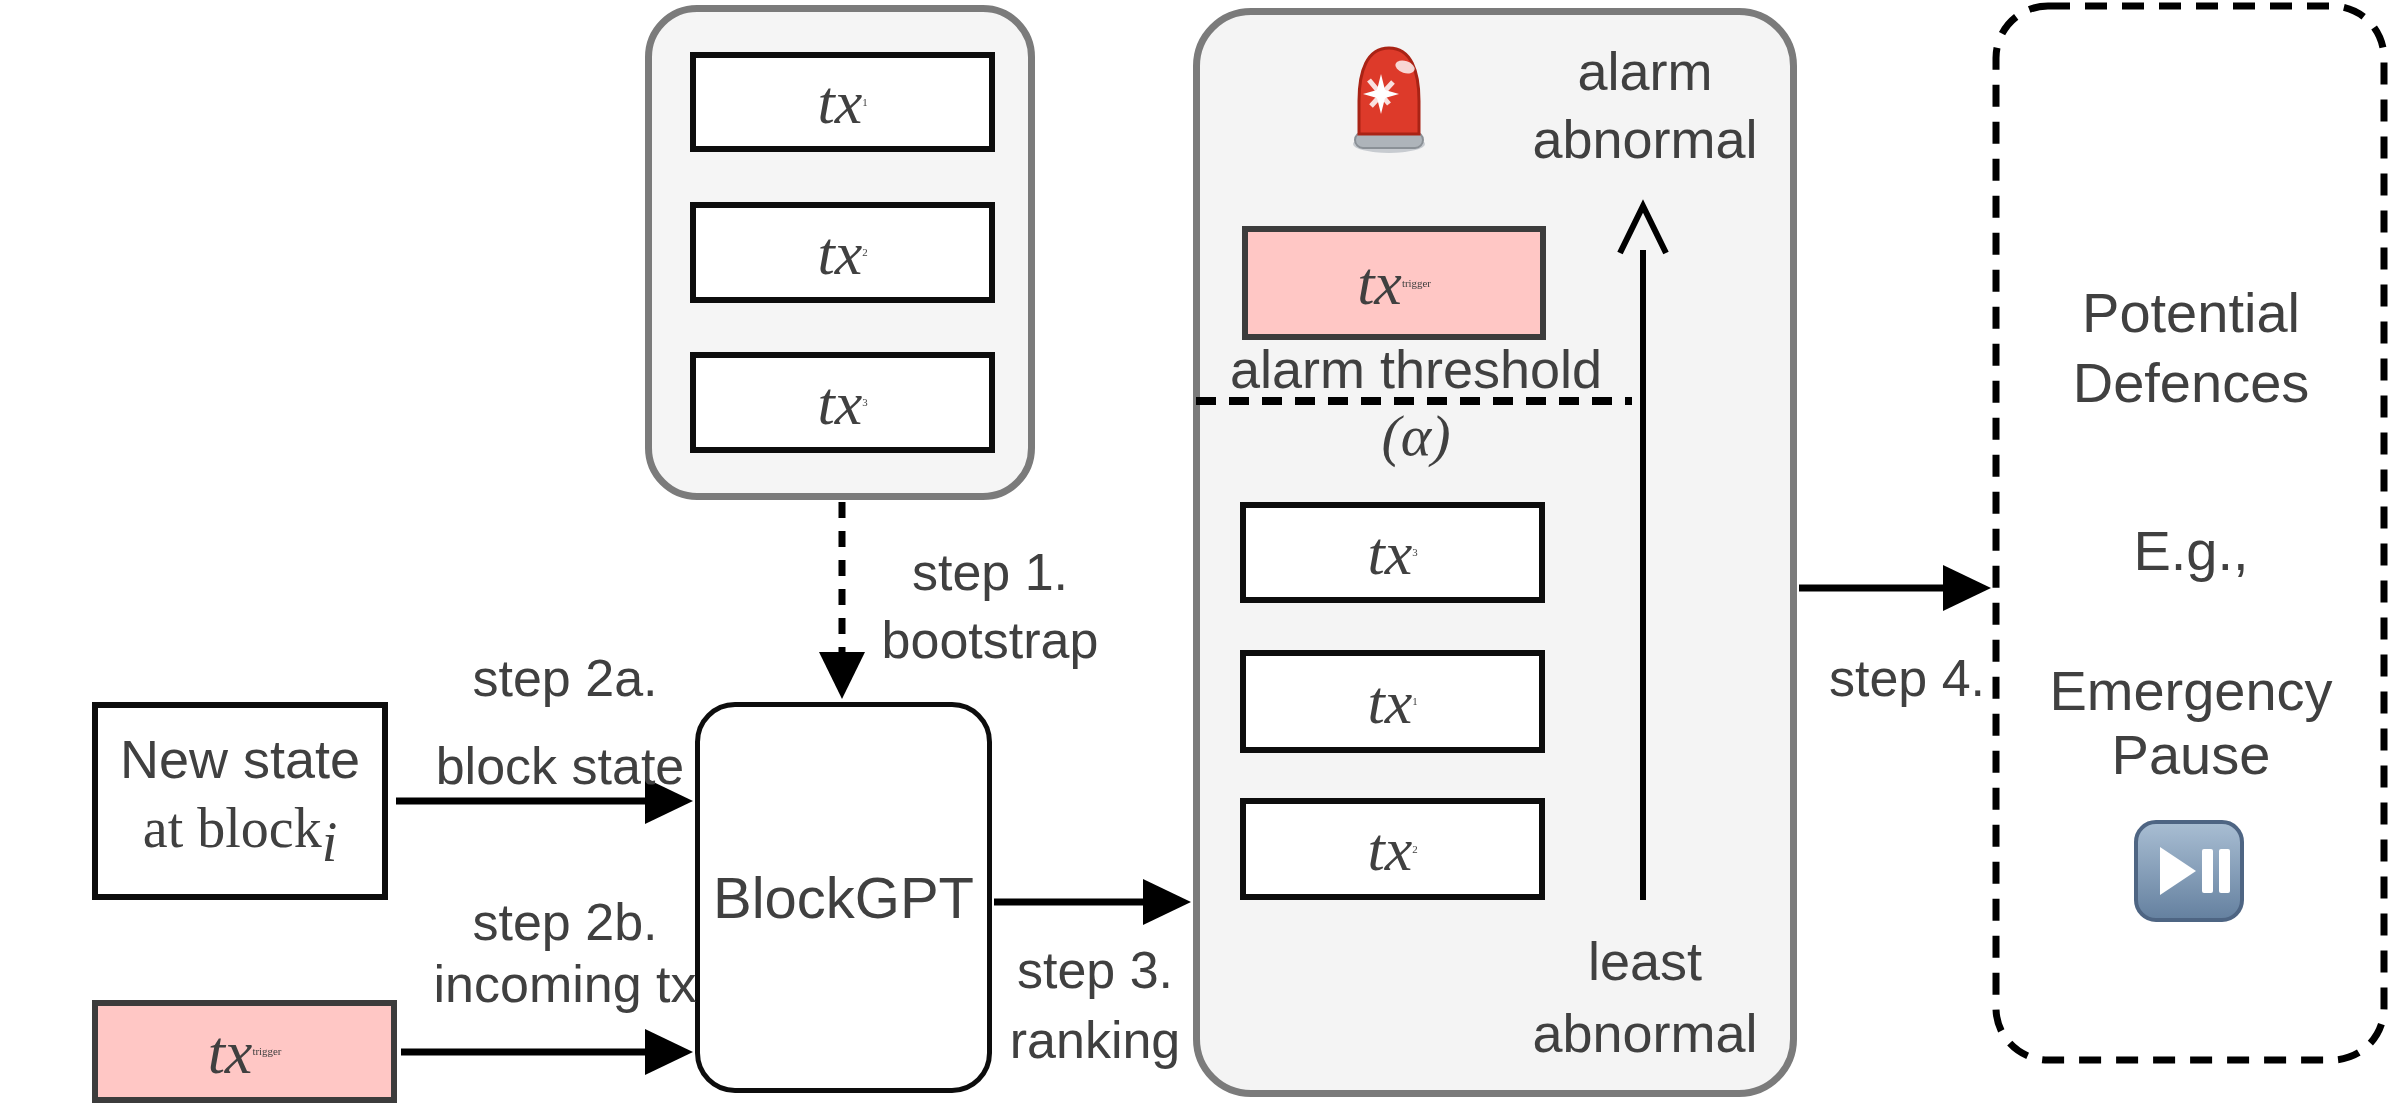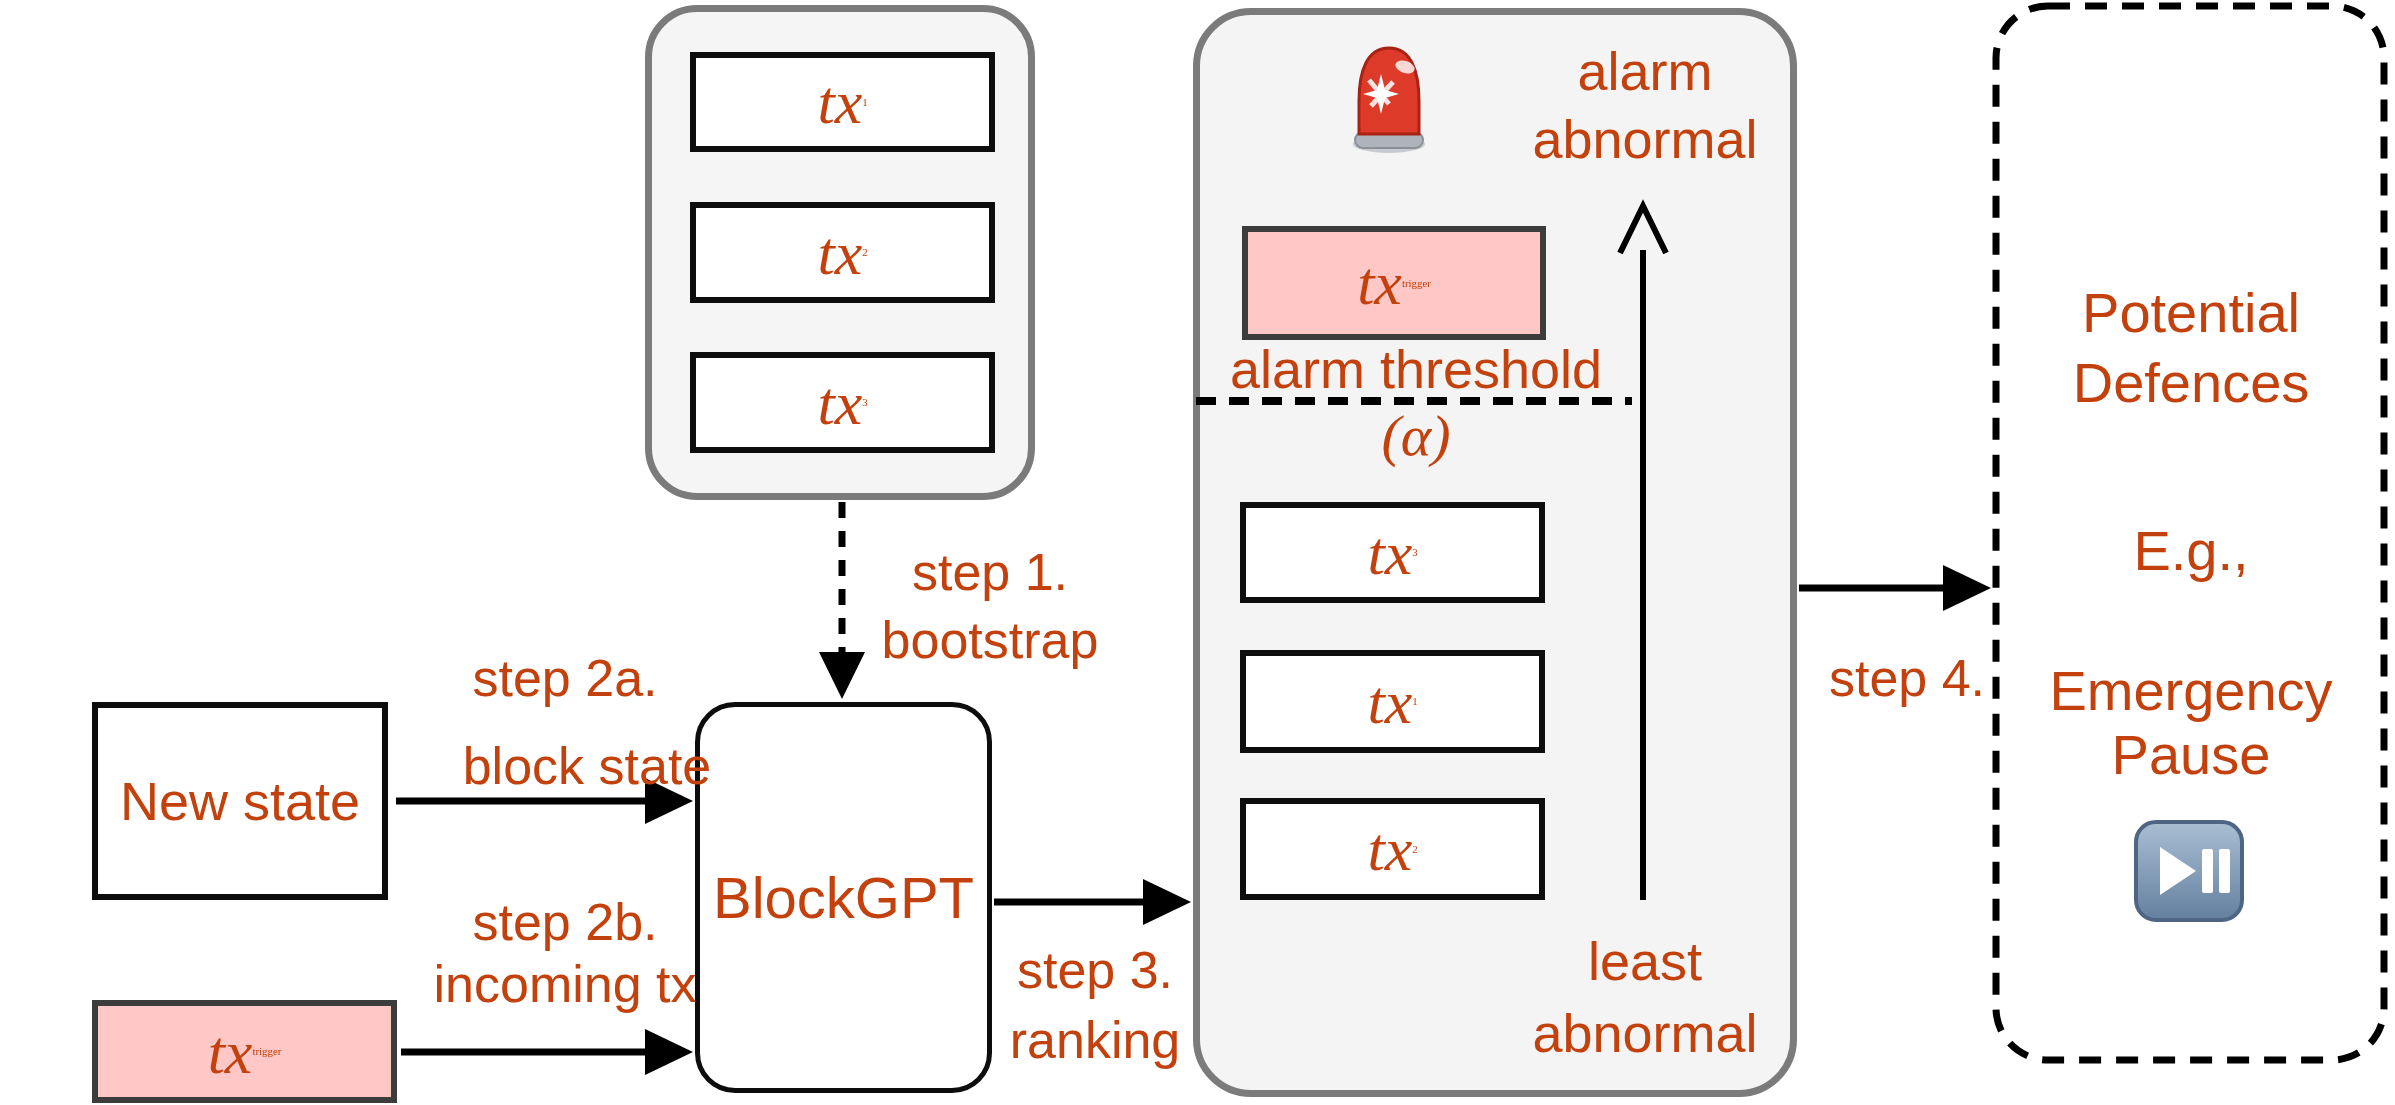--- a/index.html
+++ b/index.html
@@ -1,17 +1,17 @@
 <!DOCTYPE html>
 <html><head>
 <meta charset="utf-8">
 <style>
   html,body{margin:0;padding:0;background:#ffffff;}
   #canvas{position:relative;width:2395px;height:1105px;background:#ffffff;overflow:hidden;
-          font-family:"Liberation Sans",sans-serif;color:#c2410c;}
+          font-family:"Liberation Sans",sans-serif;color:#404040;}
   .abs{position:absolute;box-sizing:border-box;}
   
   .panel{background:#f4f4f4;border:7px solid #7b7b7b;border-radius:56px;z-index:1;}
   
   .wbox{background:#ffffff;border:6px solid #0d0d0d;display:flex;align-items:center;
         justify-content:center;z-index:3;}
   .pbox{background:#ffc7c5;border:6px solid #3c3c3c;display:flex;align-items:center;
         justify-content:center;z-index:3;}
   
   .mtx{font-family:"Liberation Serif",serif;font-style:italic;font-size:62px;line-height:1;}
@@ -83,20 +83,23 @@
     <span class="mtx">tx</span>
       <span class="mtx msub">2</span>
   </div>
   <div class="abs wbox" style="left:690px;top:352px;width:305px;height:101px;">
     <span class="mtx">tx</span>
       <span class="mtx msub">3</span>
   </div>
 
   <div class="abs wbox" style="left:92px;top:702px;width:296px;height:198px;flex-direction:column;">
     <div class="nsline1">New state</div>
+    <div class="nsline2">
+      <span class="serifline">at block</span><span class="serifline msub it">i</span>
+    </div>
   </div>
 
   <div class="abs pbox" style="left:92px;top:1000px;width:305px;height:103px;">
     <span class="mtx">tx</span>
       <span class="mtx msub">trigger</span>
   </div>
 
   <div class="abs wbox" style="left:695px;top:702px;width:297px;height:391px;border-width:5px;border-radius:40px;">
     <span id="blockgpt-label">BlockGPT</span>
   </div>
@@ -139,21 +142,21 @@
       <span class="mtx msub">2</span>
   </div>
 
   <div class="lbl mid" style="left:1515px;top:932px;width:260px;">least</div>
   <div class="lbl mid" style="left:1515px;top:1004px;width:260px;">abnormal</div>
 
   <div class="lbl" style="left:860px;top:544px;width:260px;">step 1.</div>
   <div class="lbl" style="left:860px;top:612px;width:260px;">bootstrap</div>
 
   <div class="lbl" style="left:435px;top:650px;width:260px;">step 2a.</div>
-  <div class="lbl" style="left:447px;top:738px;width:280px;">block state</div>
+  <div class="lbl" style="left:420px;top:738px;width:280px;">block state</div>
 
   <div class="lbl" style="left:435px;top:894px;width:260px;">step 2b.</div>
   <div class="lbl" style="left:425px;top:956px;width:280px;">incoming tx</div>
 
   <div class="lbl" style="left:965px;top:942px;width:260px;">step 3.</div>
   <div class="lbl" style="left:965px;top:1012px;width:260px;">ranking</div>
 
   <div class="lbl" style="left:1777px;top:650px;width:260px;">step 4.</div>
 
   <div class="lbl def" style="left:2030px;top:282px;width:322px;">Potential</div>

